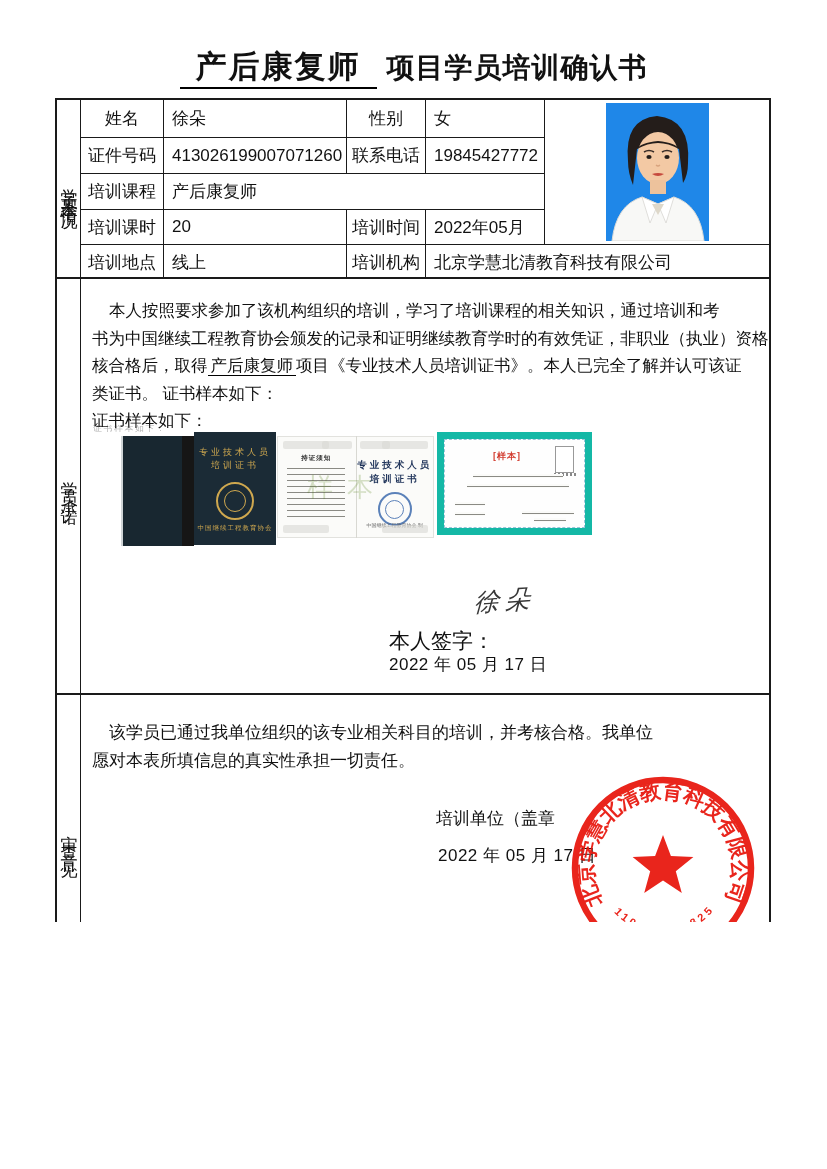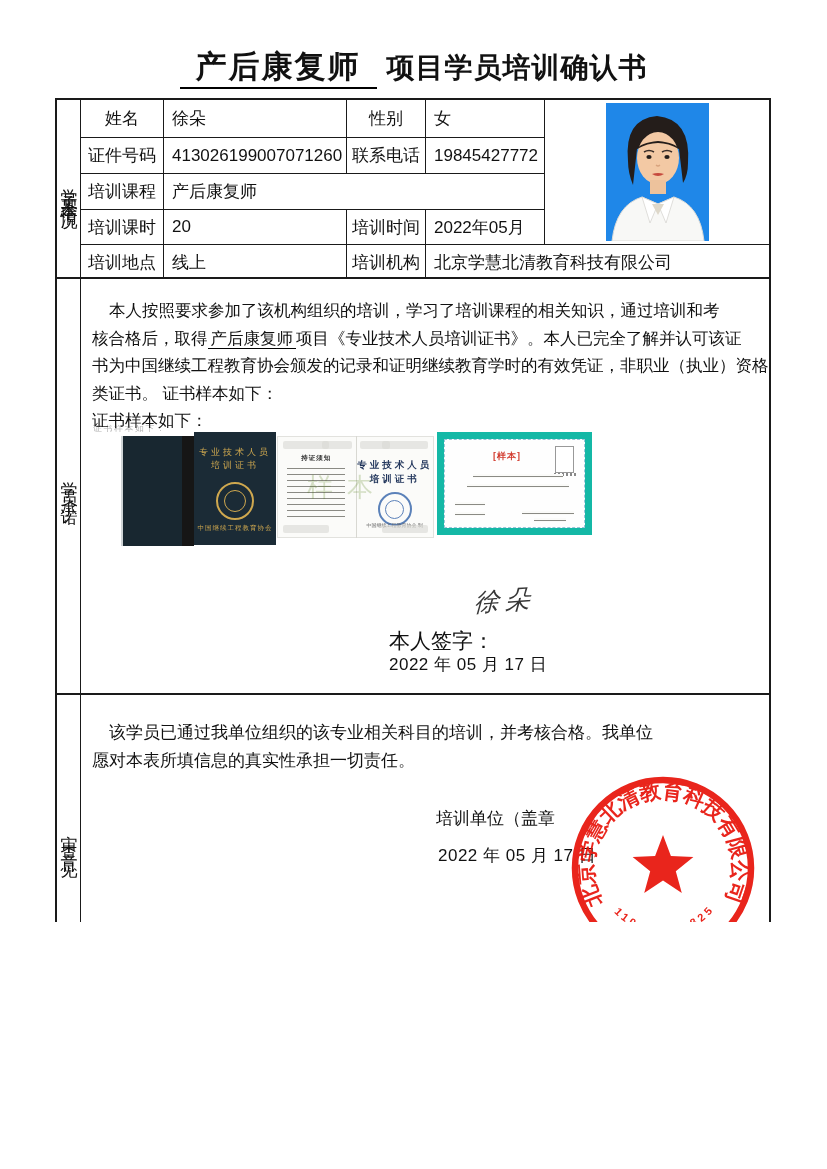--- a/index.html
+++ b/index.html
@@ -150,22 +150,22 @@
       <div class="cell val noR noB" style="grid-row:5;grid-column:5/7;">北京学慧北清教育科技有限公司</div>
     </div>
 
     <div class="sec sec2 twocol">
       <div class="side">
         <span class="vlabel">学员承诺</span>
       </div>
       <div class="content">
         <div class="para">
           <div class="indent">本人按照要求参加了该机构组织的培训，学习了培训课程的相关知识，通过培训和考</div>
+          <div>书为中国继续工程教育协会颁发的记录和证明继续教育学时的有效凭证，非职业（执业）资格</div>
           <div><span>核合格后，取得</span><span class="ucourse">产后康复师</span><span>项目《专业技术人员培训证书》。本人已完全了解并认可该证</span></div>
-          <div>书为中国继续工程教育协会颁发的记录和证明继续教育学时的有效凭证，非职业（执业）资格</div>
           <div>类证书。 证书样本如下：</div>
           <div>证书样本如下：</div>
         </div>
         <div class="remnant">证书样本如下：</div>
 
         <div class="cert cert1">
             <div class="spine"></div>
           </div>
 
         <div class="cert cert2">

